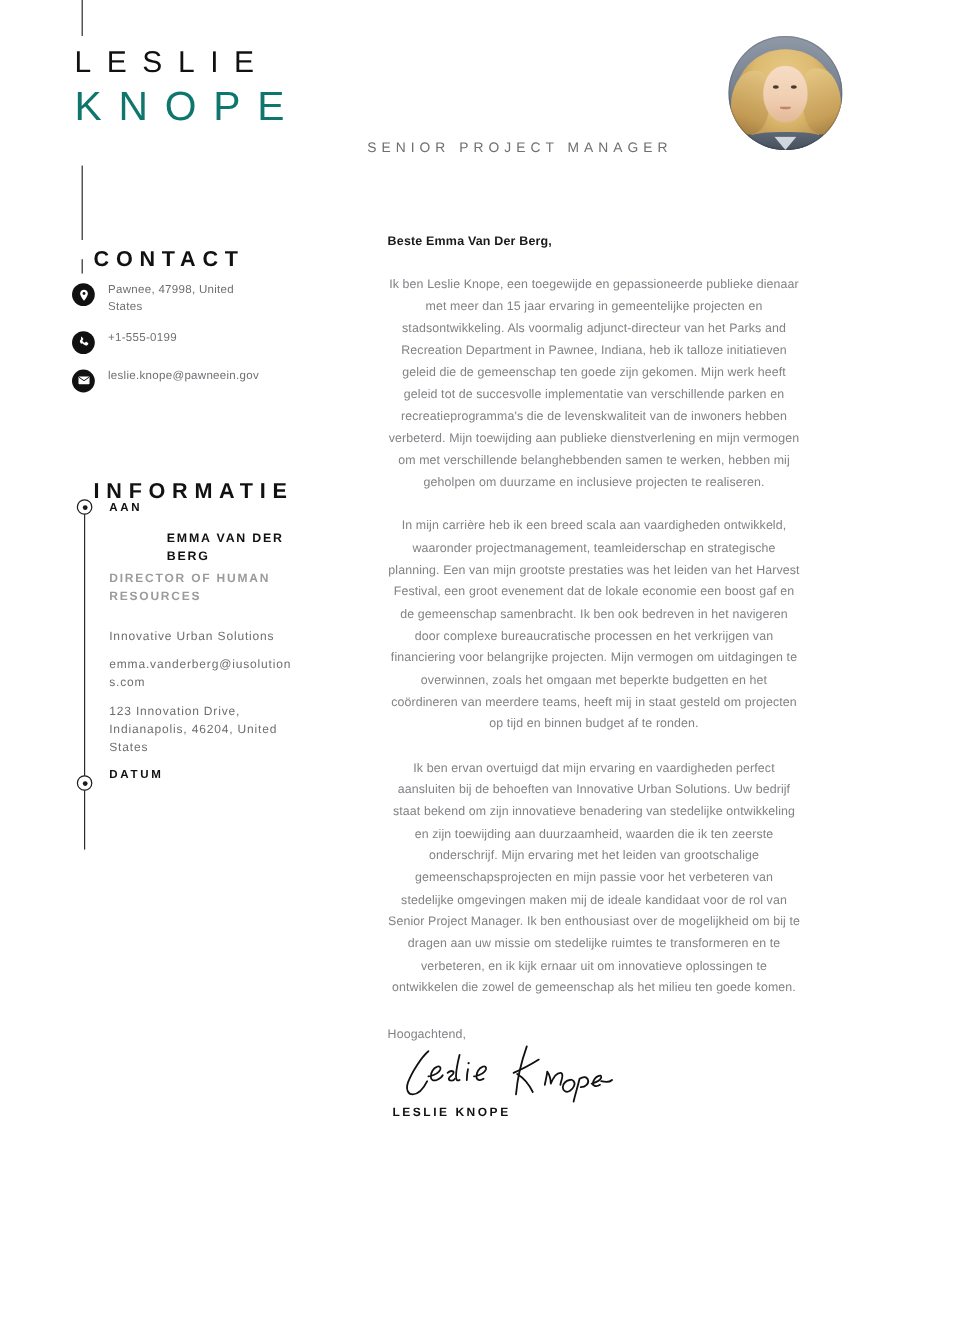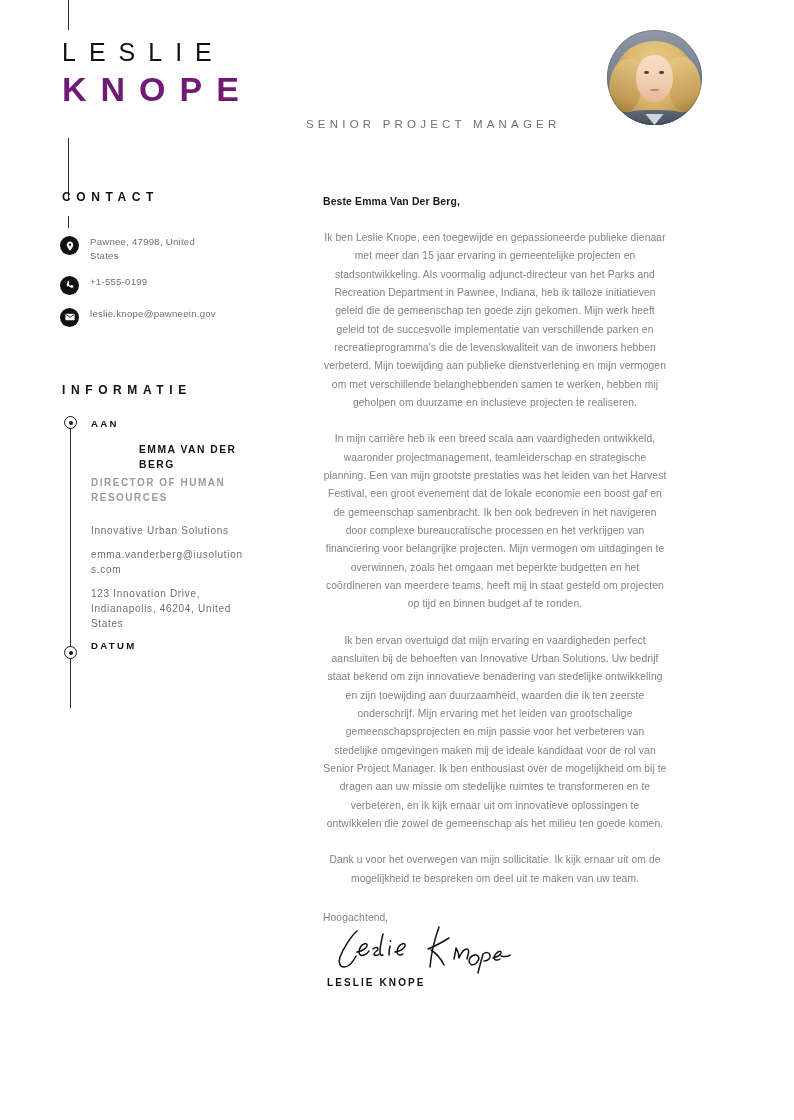--- a/index.html
+++ b/index.html
@@ -32,22 +32,22 @@
 
   
   .header { position: absolute; left: 0; top: 0; width: 712px; height: 160px; }
   .name-first {
     position: absolute; left: 62px; top: 40px;
     font-size: 25px; font-weight: 400; letter-spacing: 13px;
     color: #111; line-height: 1;
   }
   .name-last {
     position: absolute; left: 62px; top: 72px;
-    font-size: 34px; font-weight: 700; letter-spacing: 14px;
-    color: #701a75; line-height: 1;
+    font-size: 34px; font-weight: 400; letter-spacing: 14px;
+    color: #0f766e; line-height: 1;
   }
   .job-title {
     position: absolute; left: 306px; top: 118px;
     font-size: 11.5px; font-weight: 400; letter-spacing: 4.2px;
     color: #6f6f73;
   }
   .photo {
     position: absolute; left: 607px; top: 30px;
     width: 95px; height: 95px; border-radius: 50%;
     overflow: hidden;
@@ -102,22 +102,22 @@
   }
   .photo-ring {
     position: absolute; inset: 0; border-radius: 50%;
     box-shadow: inset 0 0 0 1px rgba(0,0,0,0.12);
   }
 
   
   .left-col { position: absolute; left: 0; top: 190px; width: 290px; }
 
   .section-head {
-    font-size: 12px; font-weight: 700; letter-spacing: 5.6px;
-    color: #111; margin: 0;
+    font-size: 18px; font-weight: 700; letter-spacing: 5.6px;
+    color: #111; margin: 16px;
   }
   .contact-head { position: absolute; left: 62px; top: 0; }
 
   .contact-list { position: absolute; left: 60px; top: 45px; width: 225px; }
   .contact-row {
     display: flex; align-items: flex-start; margin-bottom: 12px;
   }
   .ic {
     flex: 0 0 auto; width: 19px; height: 19px; border-radius: 50%;
     background: #111; position: relative; margin-top: 1px;
@@ -282,21 +282,20 @@
     <div class="tl-label lbl-datum">DATUM</div>
 
   </div>
 
   <div class="letter">
     <p class="salutation">Beste Emma Van Der Berg,</p>
 
     <p class="para">Ik ben Leslie Knope, een toegewijde en gepassioneerde publieke dienaar met meer dan 15 jaar ervaring in gemeentelijke projecten en stadsontwikkeling. Als voormalig adjunct-directeur van het Parks and Recreation Department in Pawnee, Indiana, heb ik talloze initiatieven geleid die de gemeenschap ten goede zijn gekomen. Mijn werk heeft geleid tot de succesvolle implementatie van verschillende parken en recreatieprogramma's die de levenskwaliteit van de inwoners hebben verbeterd. Mijn toewijding aan publieke dienstverlening en mijn vermogen om met verschillende belanghebbenden samen te werken, hebben mij geholpen om duurzame en inclusieve projecten te realiseren.</p>
     <p class="para">In mijn carrière heb ik een breed scala aan vaardigheden ontwikkeld, waaronder projectmanagement, teamleiderschap en strategische planning. Een van mijn grootste prestaties was het leiden van het Harvest Festival, een groot evenement dat de lokale economie een boost gaf en de gemeenschap samenbracht. Ik ben ook bedreven in het navigeren door complexe bureaucratische processen en het verkrijgen van financiering voor belangrijke projecten. Mijn vermogen om uitdagingen te overwinnen, zoals het omgaan met beperkte budgetten en het coördineren van meerdere teams, heeft mij in staat gesteld om projecten op tijd en binnen budget af te ronden.</p>
     <p class="para">Ik ben ervan overtuigd dat mijn ervaring en vaardigheden perfect aansluiten bij de behoeften van Innovative Urban Solutions. Uw bedrijf staat bekend om zijn innovatieve benadering van stedelijke ontwikkeling en zijn toewijding aan duurzaamheid, waarden die ik ten zeerste onderschrijf. Mijn ervaring met het leiden van grootschalige gemeenschapsprojecten en mijn passie voor het verbeteren van stedelijke omgevingen maken mij de ideale kandidaat voor de rol van Senior Project Manager. Ik ben enthousiast over de mogelijkheid om bij te dragen aan uw missie om stedelijke ruimtes te transformeren en te verbeteren, en ik kijk ernaar uit om innovatieve oplossingen te ontwikkelen die zowel de gemeenschap als het milieu ten goede komen.</p>
-    <p class="para">Dank u voor het overwegen van mijn sollicitatie. Ik kijk ernaar uit om de mogelijkheid te bespreken om deel uit te maken van uw team.</p>
 
     <p class="closing">Hoogachtend,</p>
 
     <div class="sign-wrap">
       <svg class="sign-svg" width="190" height="56" viewBox="0 0 190 56">
         <g fill="none" stroke="#111111" stroke-width="1.5" stroke-linecap="round" stroke-linejoin="round">
 
           <path d="M30 6c-6 5-14 18-17 26-2 6 0 10 4 10 5 0 9-5 12-11"></path>
 
           <path d="M30 27c5-1 9-3 10-6 .5-2-1-3-3-2-3 1-5 5-5 8 0 3 2 4 5 3 2-.7 4-2 5-4"></path>

